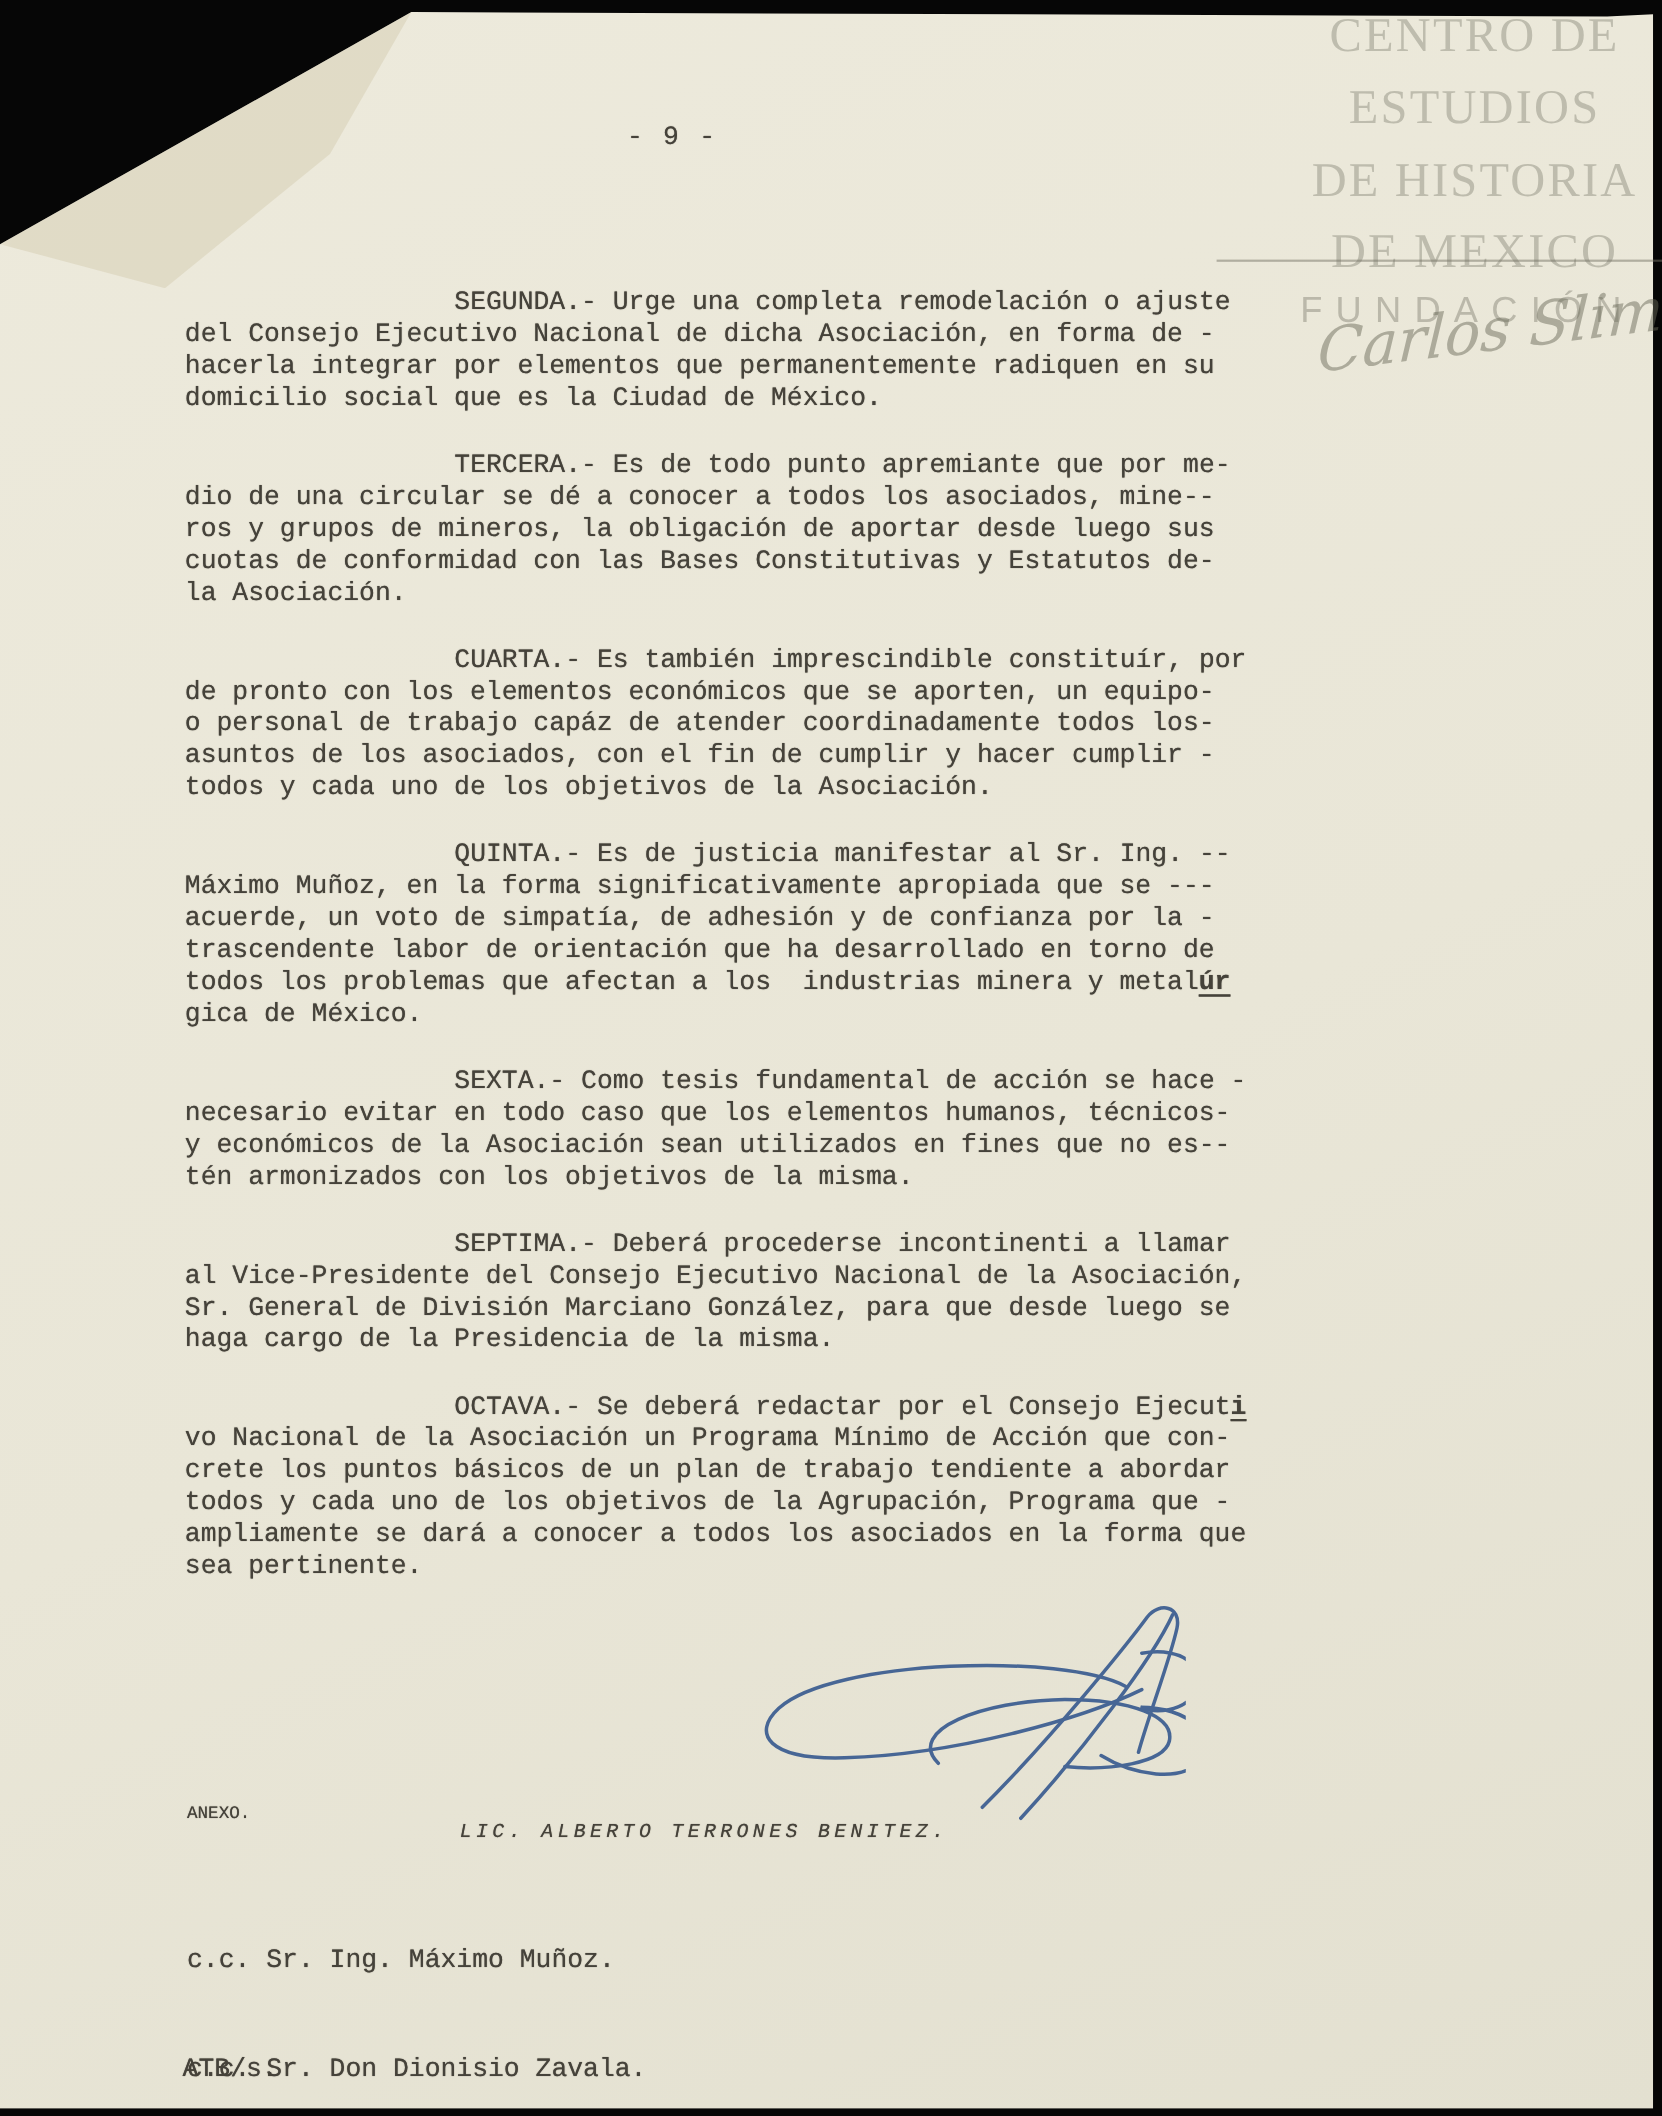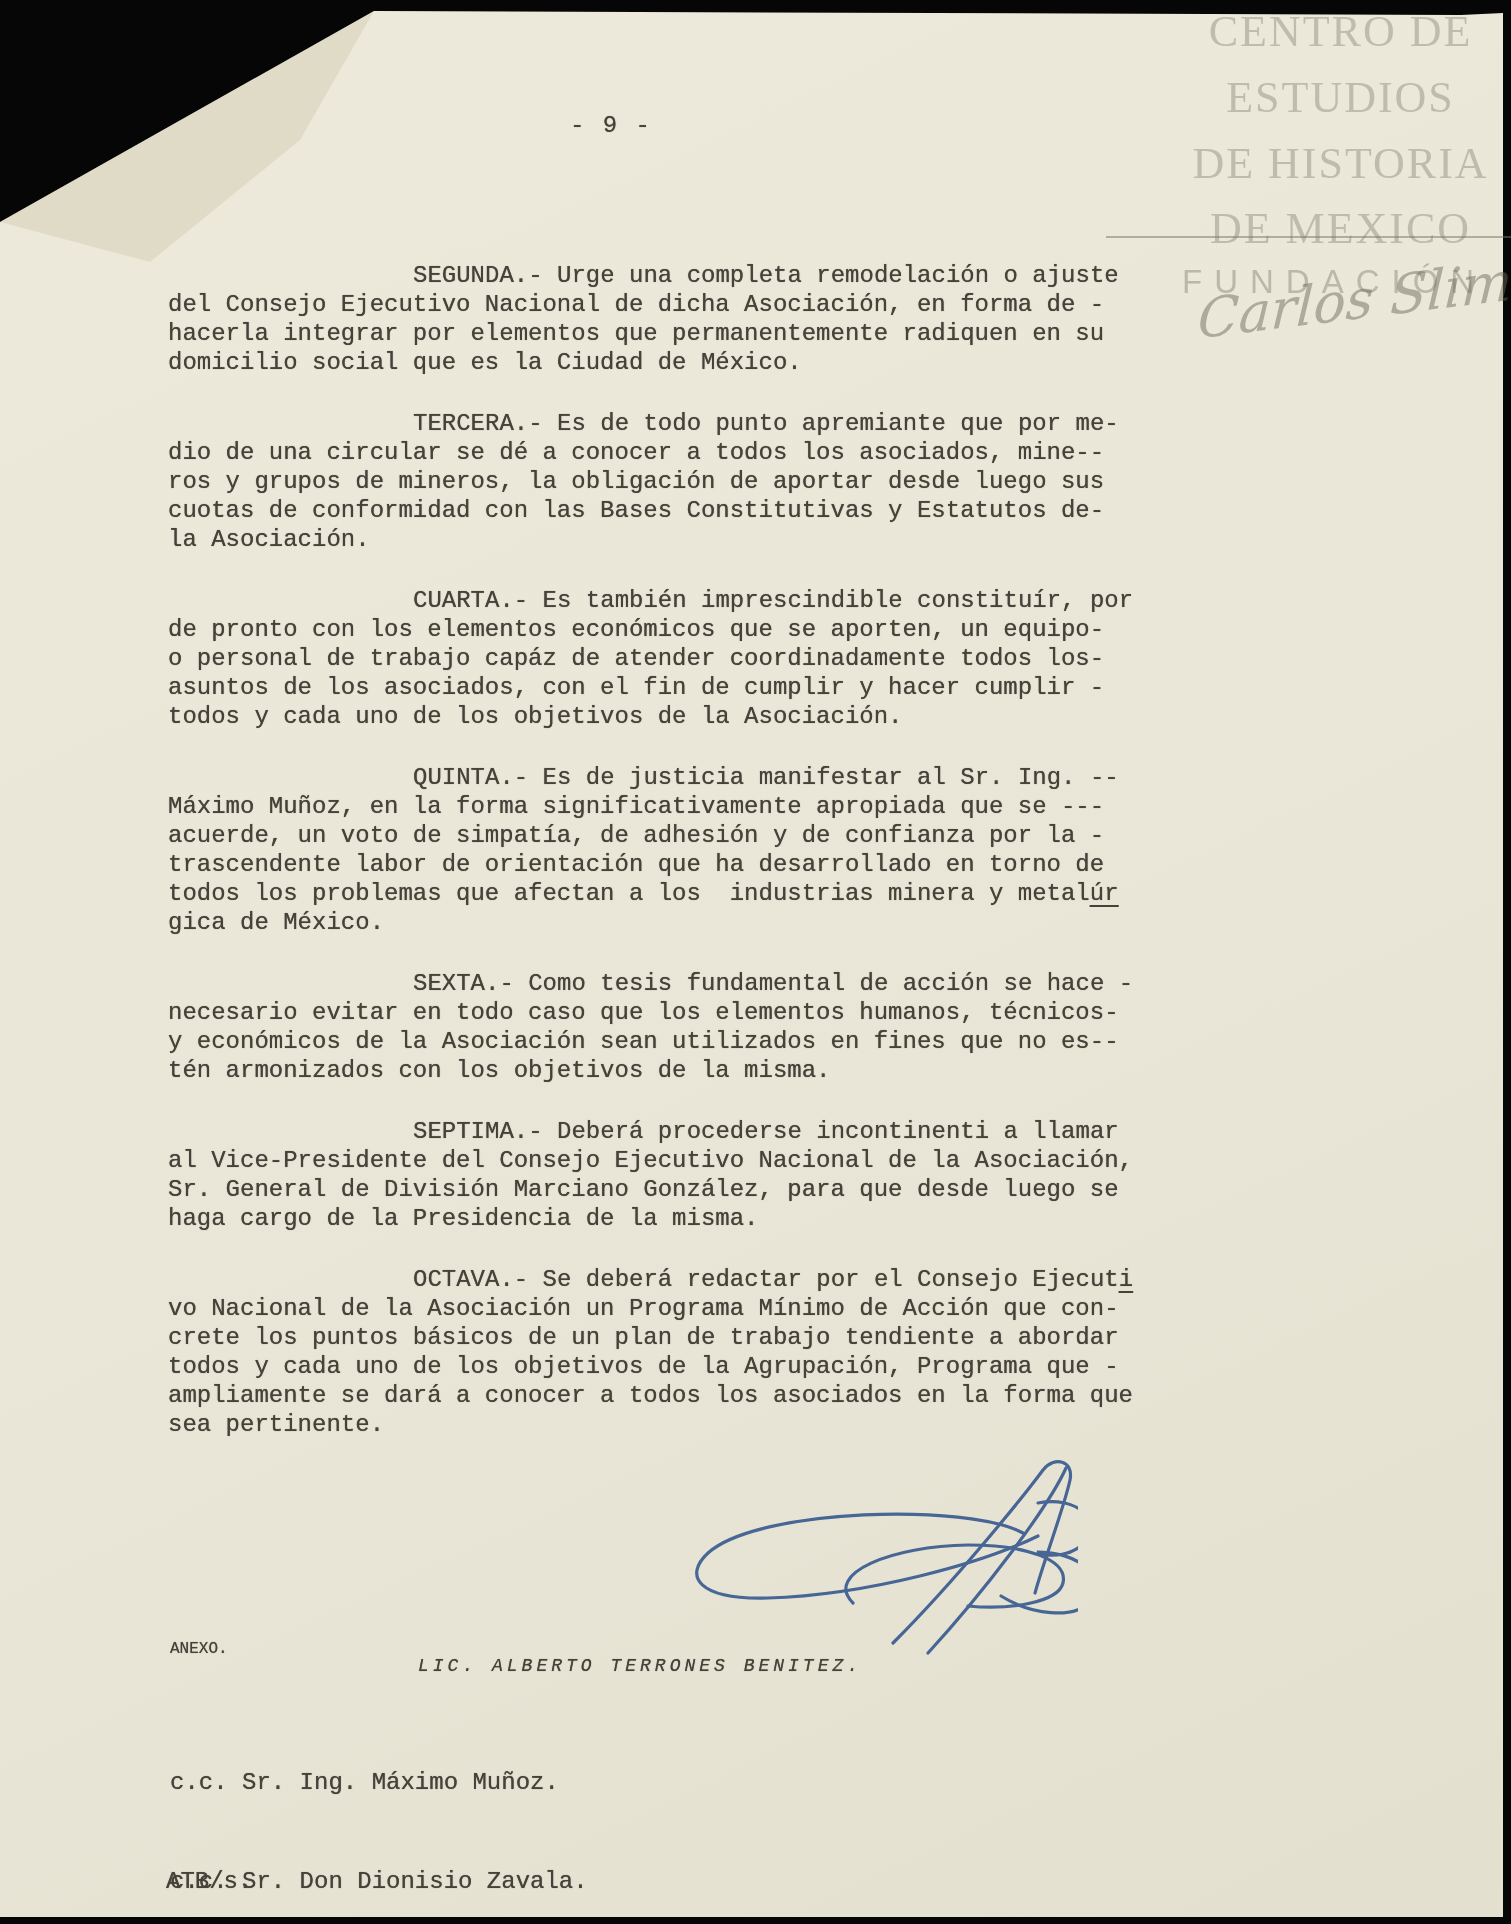--- a/index.html
+++ b/index.html
@@ -62,21 +62,21 @@
     font-size:24px; letter-spacing:2px;
   }
   .doc-body {
     position:absolute; left:158px; top:203px; width:1030px;
     font-size:24px; line-height:29px;
     white-space:pre;
   }
   .para { margin:0 0 32px 10px; }
   .line { height:29px; }
   .line.first { padding-left:245px; }
-  .u { text-decoration:underline; text-underline-offset:5px; }
+  .u { text-decoration:underline; text-underline-offset:5px;font-weight:bold; }
   .dateline { padding-left:332px; margin-top:1px; }
   .signatory {
     position:absolute; left:418px; top:1656px;
     font-size:18px; letter-spacing:4px; white-space:pre;font-style:italic;
   }
   .anexo   { position:absolute; left:170px; top:1640px; font-size:16px; }
   .cc-list { position:absolute; left:170px; top:1700px; font-size:24px; line-height:33px; white-space:pre; }
   .typist  { position:absolute; left:166px; top:1868px; font-size:24px; }
   
   .sig-svg { position:absolute; left:638px; top:1448px; pointer-events:none; }

